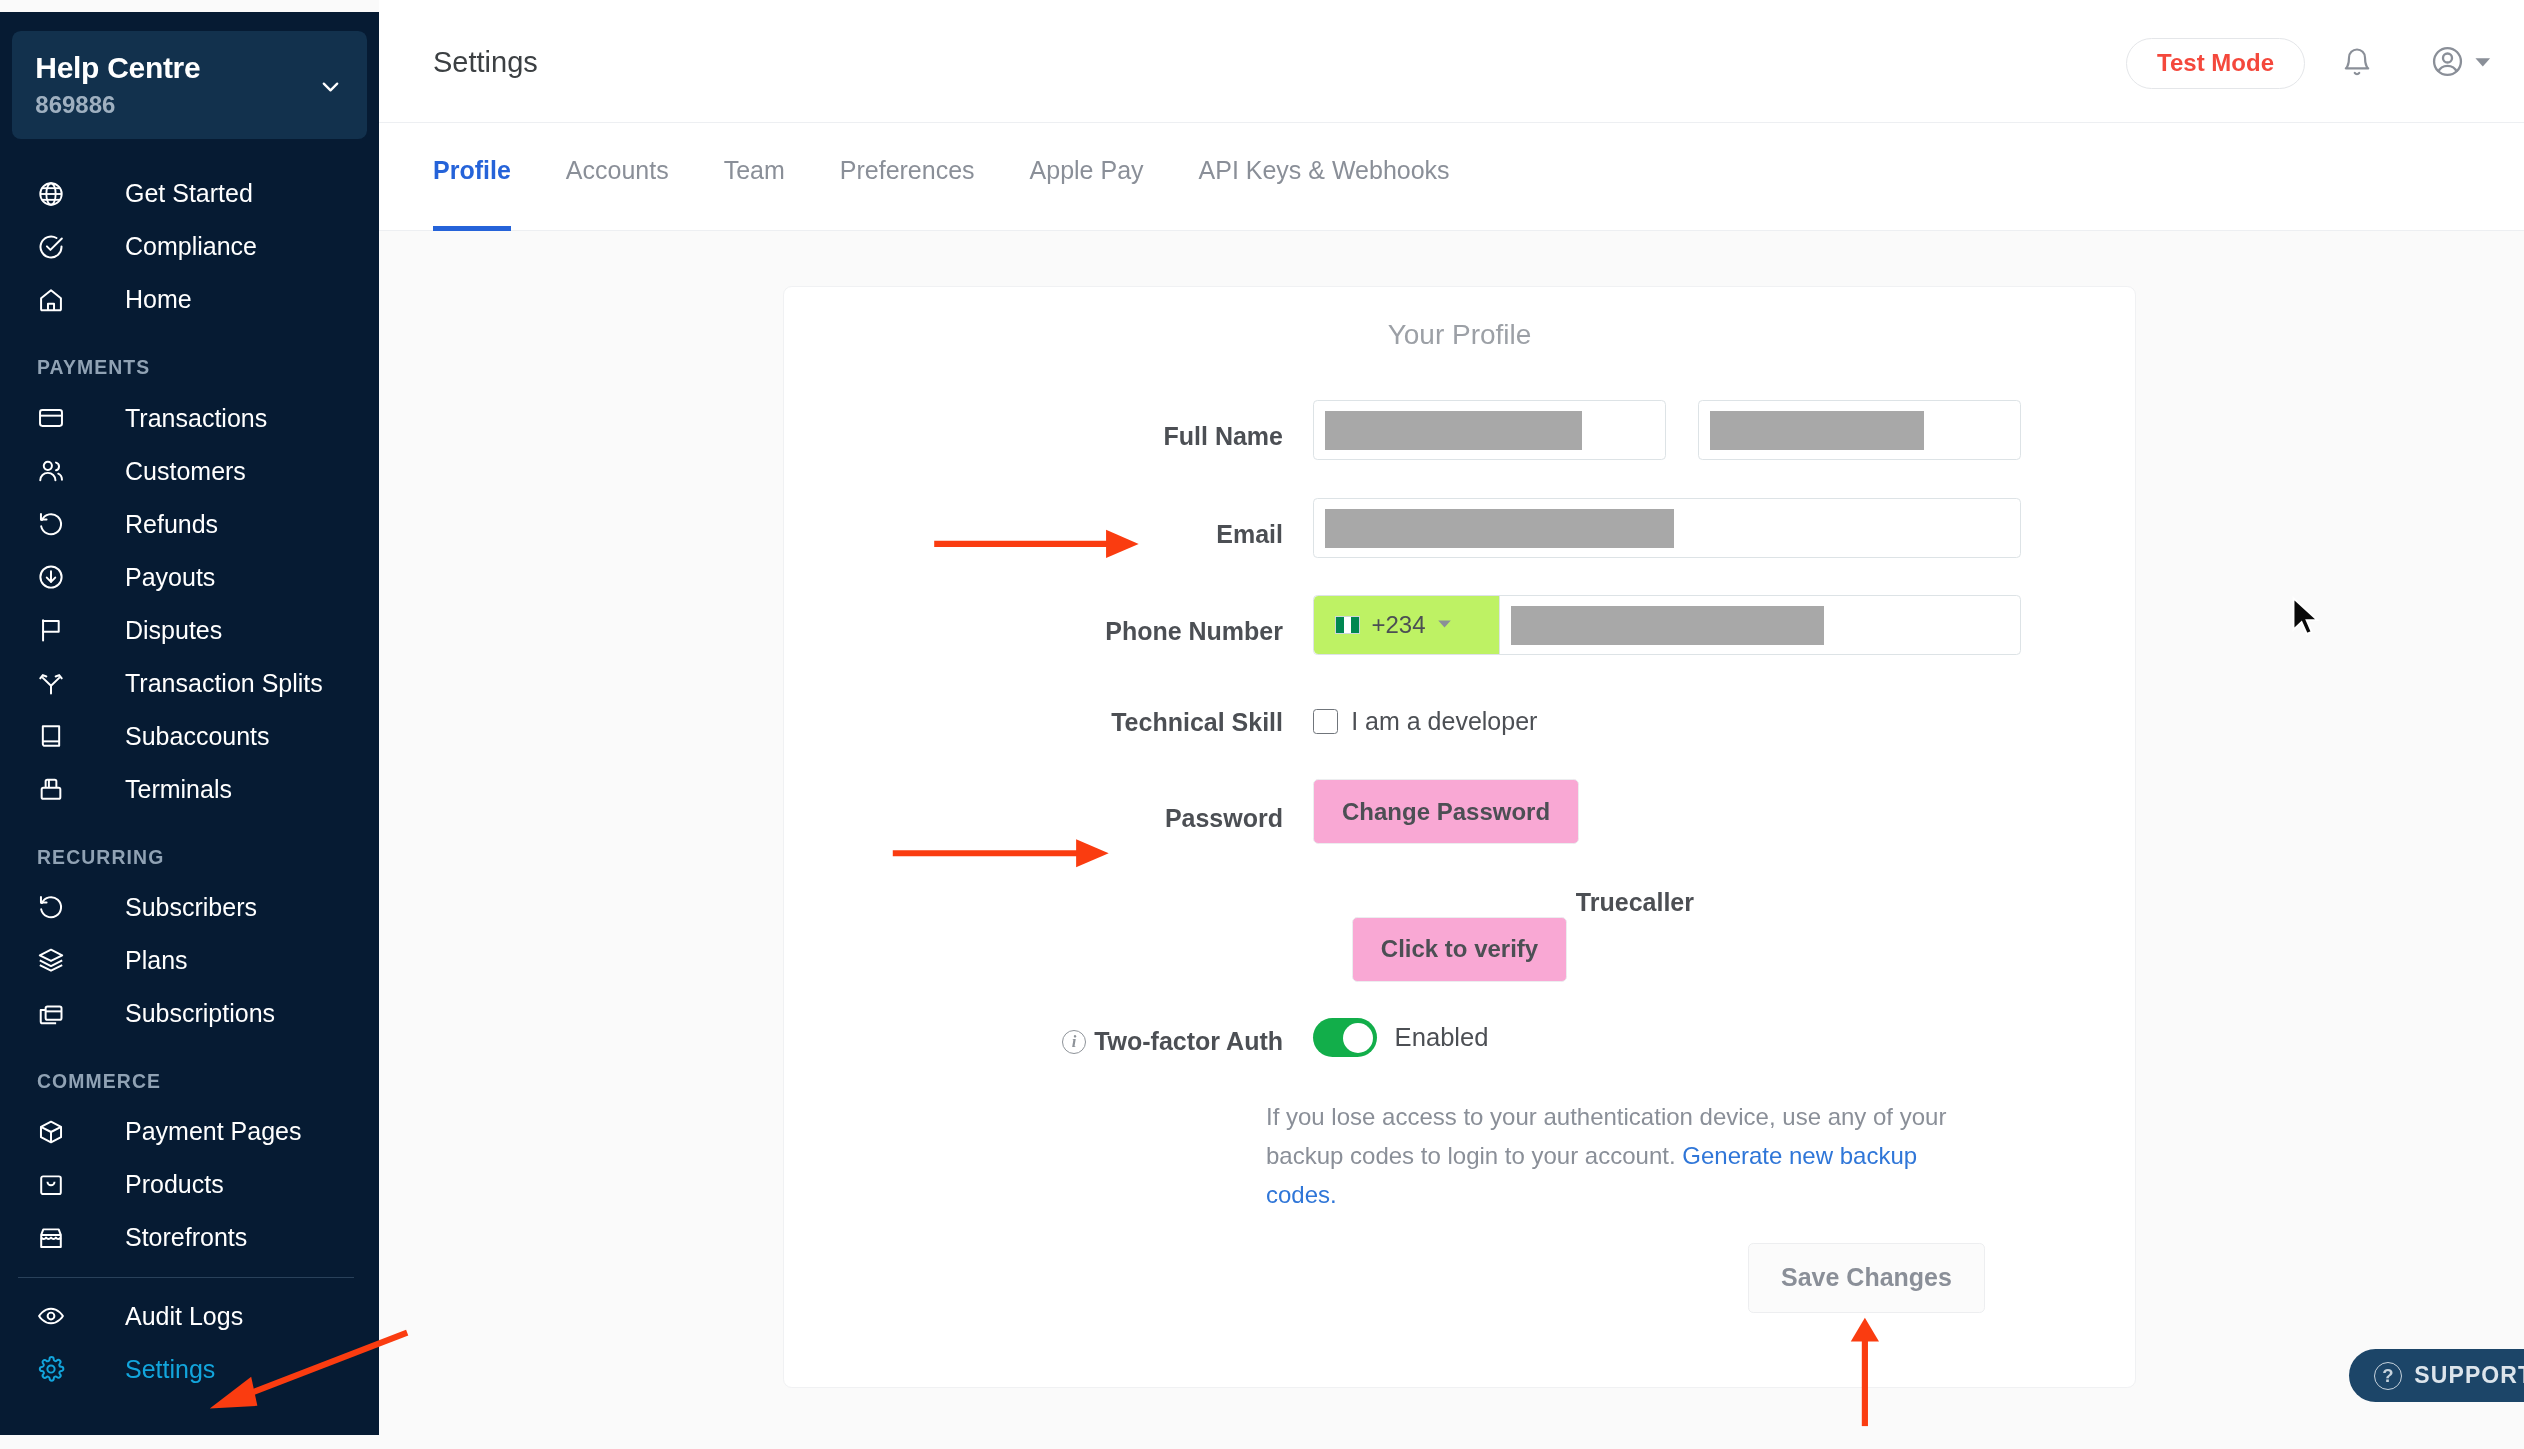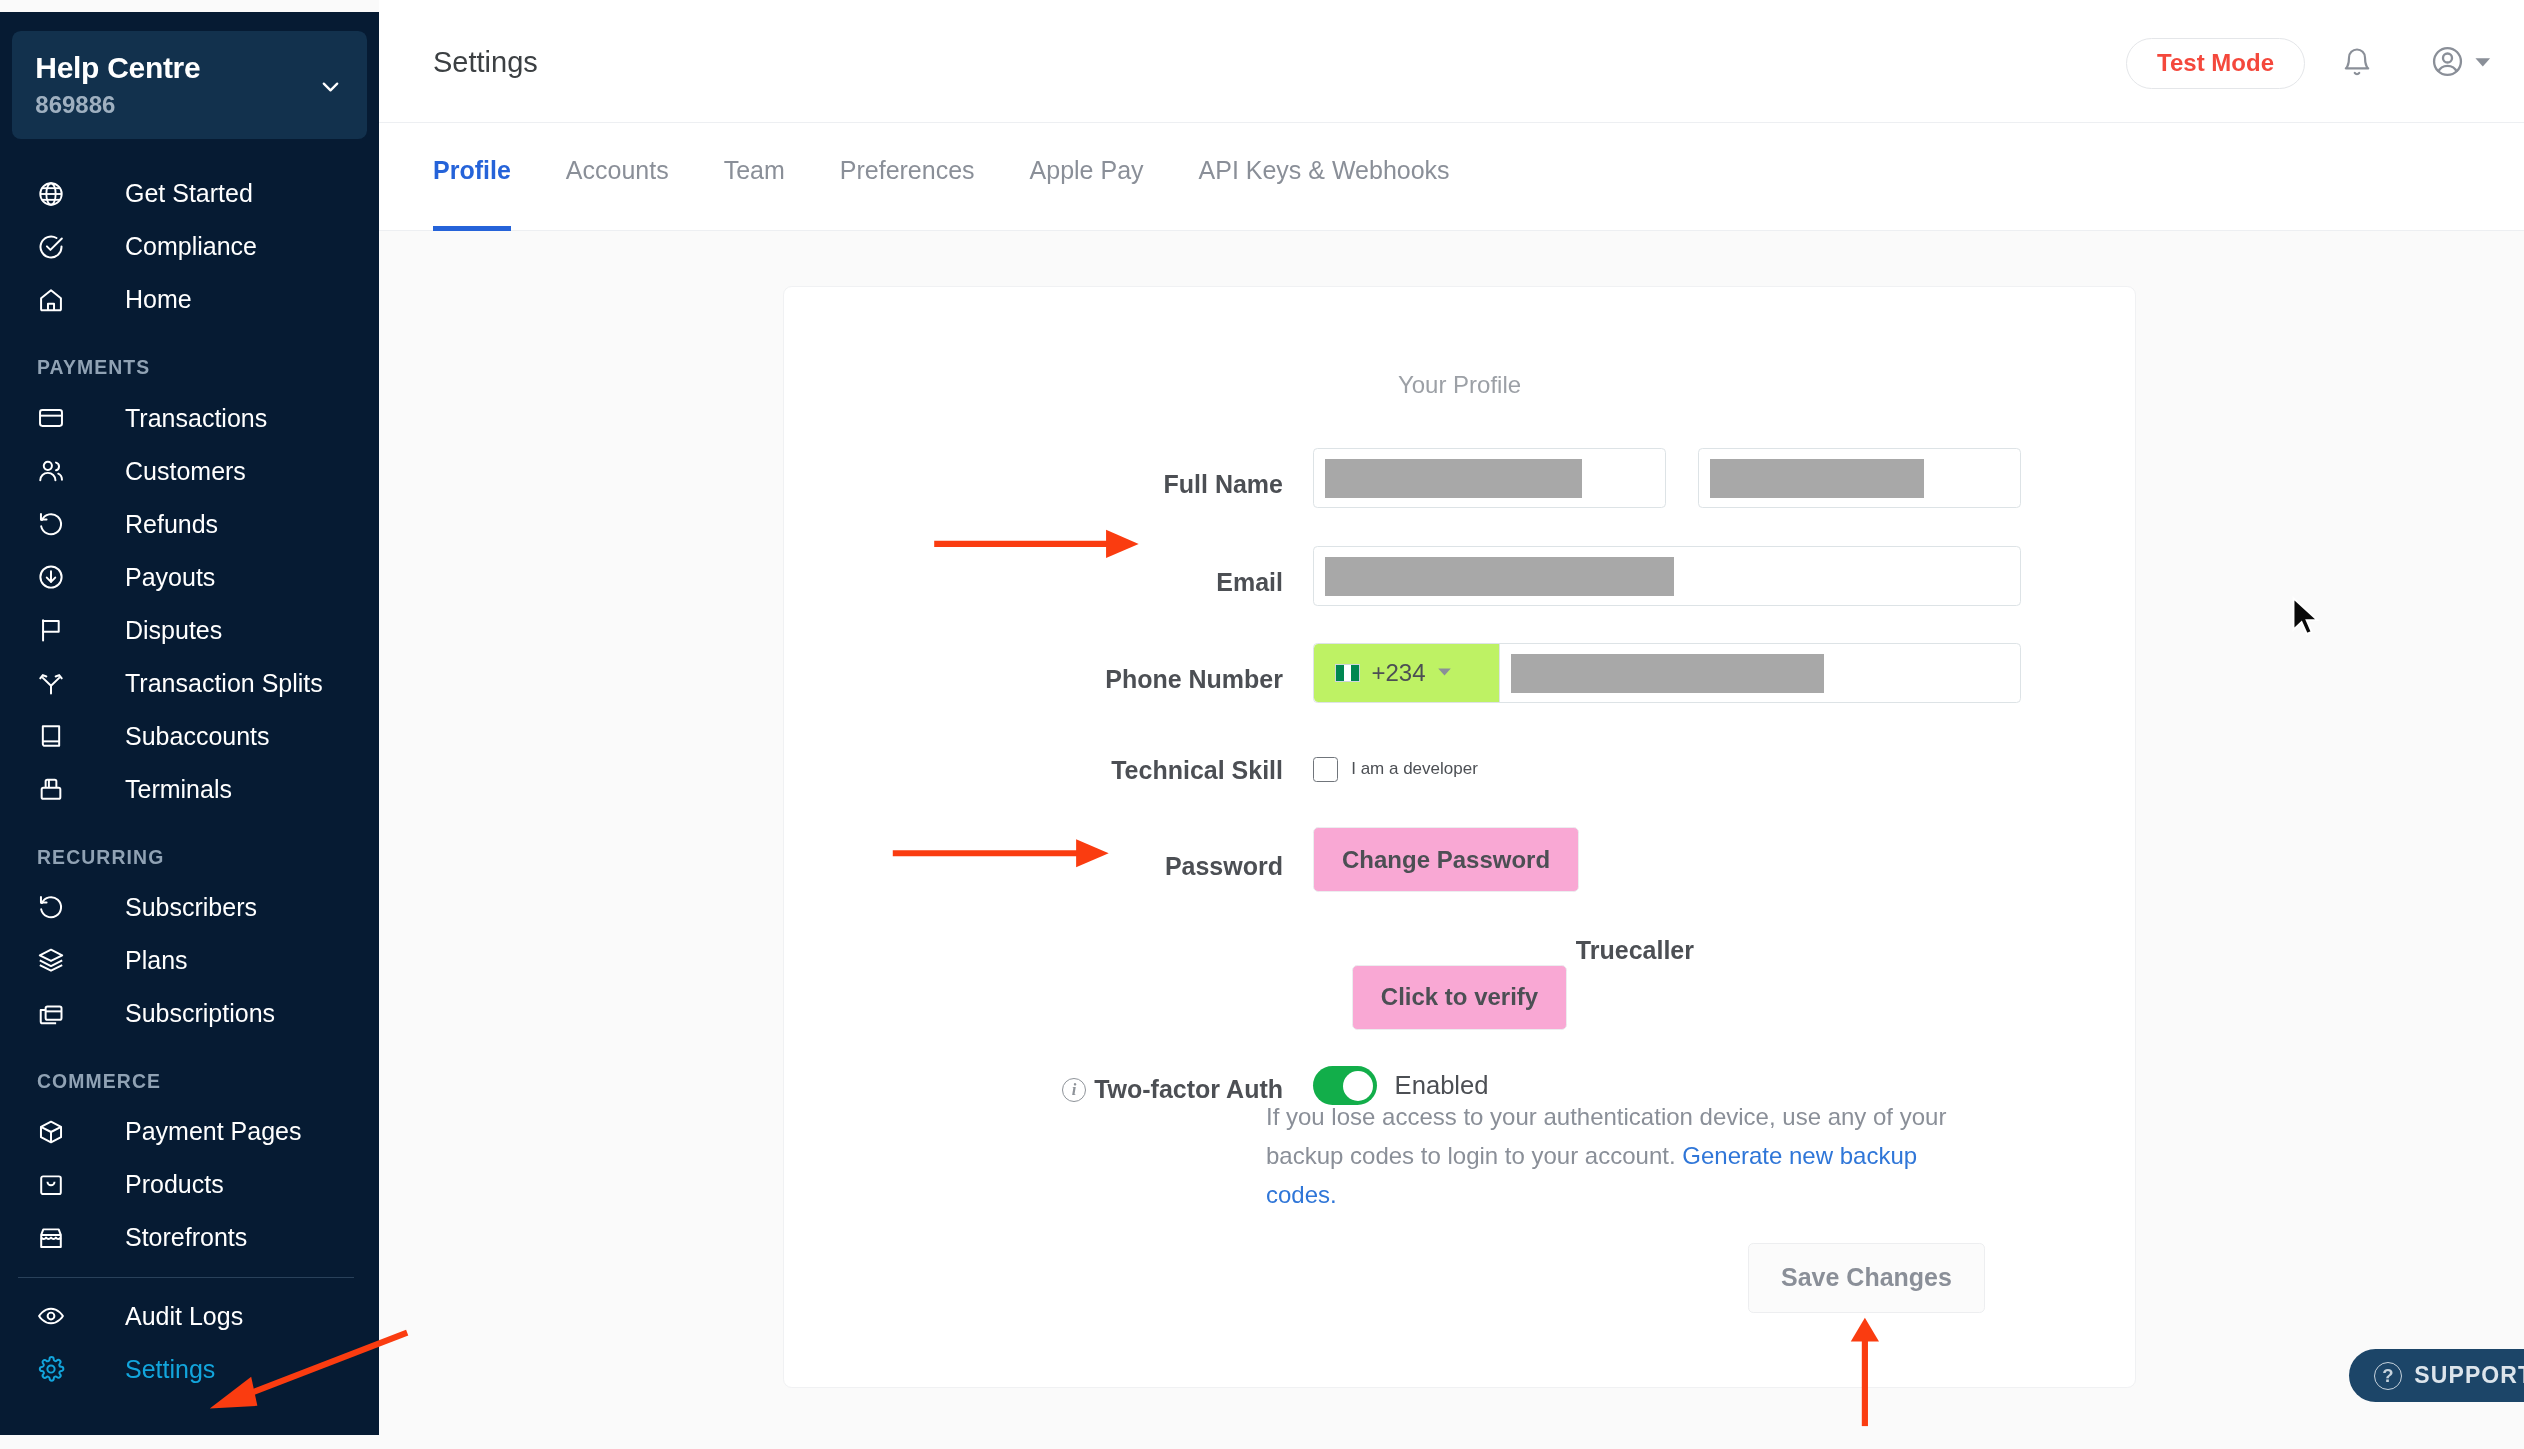--- a/index.html
+++ b/index.html
@@ -108,21 +108,21 @@
   
   #card {
     position: absolute; left: 783px; top: 286px;
     width: 1353px; height: 1102px;
     background: #FFFFFF;
     border: 0.9px solid #F0F1F3;
     border-radius: 8.8px;
   }
   #card-title {
     text-align: center; color: #9CA0A6;
-    font-size: 24px; margin-top: 84px;
+    font-size: 28px; margin-top: 32px;
   }
   .row {
     display: flex; align-items: center;
     margin-top: 0; position: relative;
   }
   .rlabel {
     width: 529px; flex: none; text-align: right;
     font-size: 25px; color: #4C4F54; font-weight: bold;
     padding-right: 30px; padding-top: 12.3px;
   }
@@ -147,21 +147,21 @@
     border: 0.9px solid #ECEDEF; border-radius: 5.3px;
     background: #f9a8d4; color: #4C4F54;
     font-size: 24px; font-weight: bold;
     padding: 17.6px 28px; cursor: pointer; display: inline-block;
   }
   .chkrow { display: flex; align-items: center; gap: 13.2px; padding-top: 8.8px; }
   .chkbox {
     width: 25px; height: 25px; border: 1.8px solid #70757B;
     border-radius: 3.5px; background: #FFFFFF; cursor: pointer; flex: none;
   }
-  .chklabel { font-size: 17px; color: #4C4F54; }
+  .chklabel { font-size: 25px; color: #4C4F54; }
   .togglerow { display: flex; align-items: center; gap: 17.6px; padding-top: 3.5px; }
   .toggle {
     width: 64px; height: 39px; border-radius: 21px;
     background: #12AE4A; position: relative; cursor: pointer; flex: none;
   }
   .toggle .knob {
     position: absolute; right: 4.4px; top: 4.4px;
     width: 30px; height: 30px; border-radius: 50%; background: #FFFFFF;
   }
   .togglelabel { font-size: 25.6px; color: #4C4F54; }

